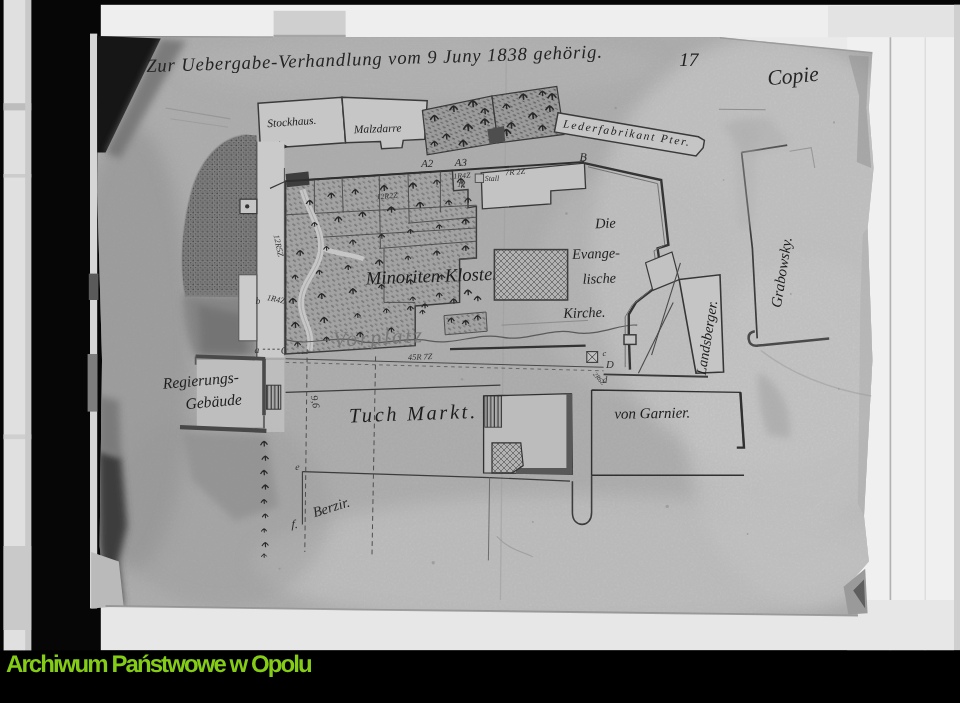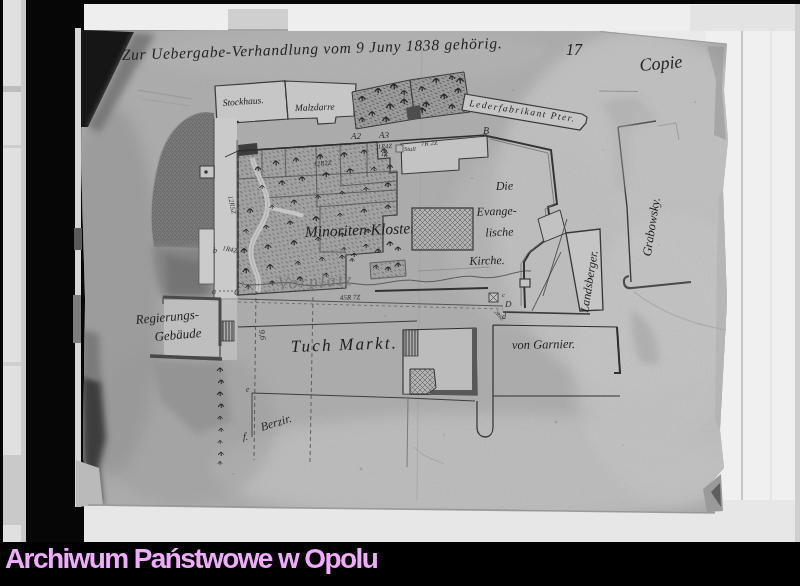--- a/index.html
+++ b/index.html
@@ -1,18 +1,18 @@
 <!DOCTYPE html>
 <html><head>
 <meta charset="utf-8">
 <style>
 html,body{margin:0;padding:0;background:#000;}
 #frame{position:relative;width:800px;height:586px;overflow:hidden;background:#000;}
 #bar{position:absolute;left:0;top:542px;width:800px;height:44px;background:#000;}
-#bar span{font-family:"Liberation Sans",sans-serif;font-weight:bold;font-size:28px;color:#f0abfc;position:absolute;left:5px;top:1px;letter-spacing:-1.6px;}
+#bar span{font-family:"Liberation Sans",sans-serif;font-weight:bold;font-size:20px;color:#84cc16;position:absolute;left:5px;top:1px;letter-spacing:-1.6px;}
 </style>
 </head>
 <body>
 <div id="frame">
 <svg width="800" height="586" viewBox="0 0 800 586">
 <defs>
 <pattern id="stipG" width="6" height="6" patternUnits="userSpaceOnUse" patternTransform="rotate(36)">
  <rect width="6" height="6" fill="#a2a2a2"></rect>
  <line x1="0.8" y1="1.6" x2="3.6" y2="1.6" stroke="#646464" stroke-width="0.9"></line>
  <line x1="3.4" y1="4.6" x2="5.8" y2="4.6" stroke="#6e6e6e" stroke-width="0.8"></line>

